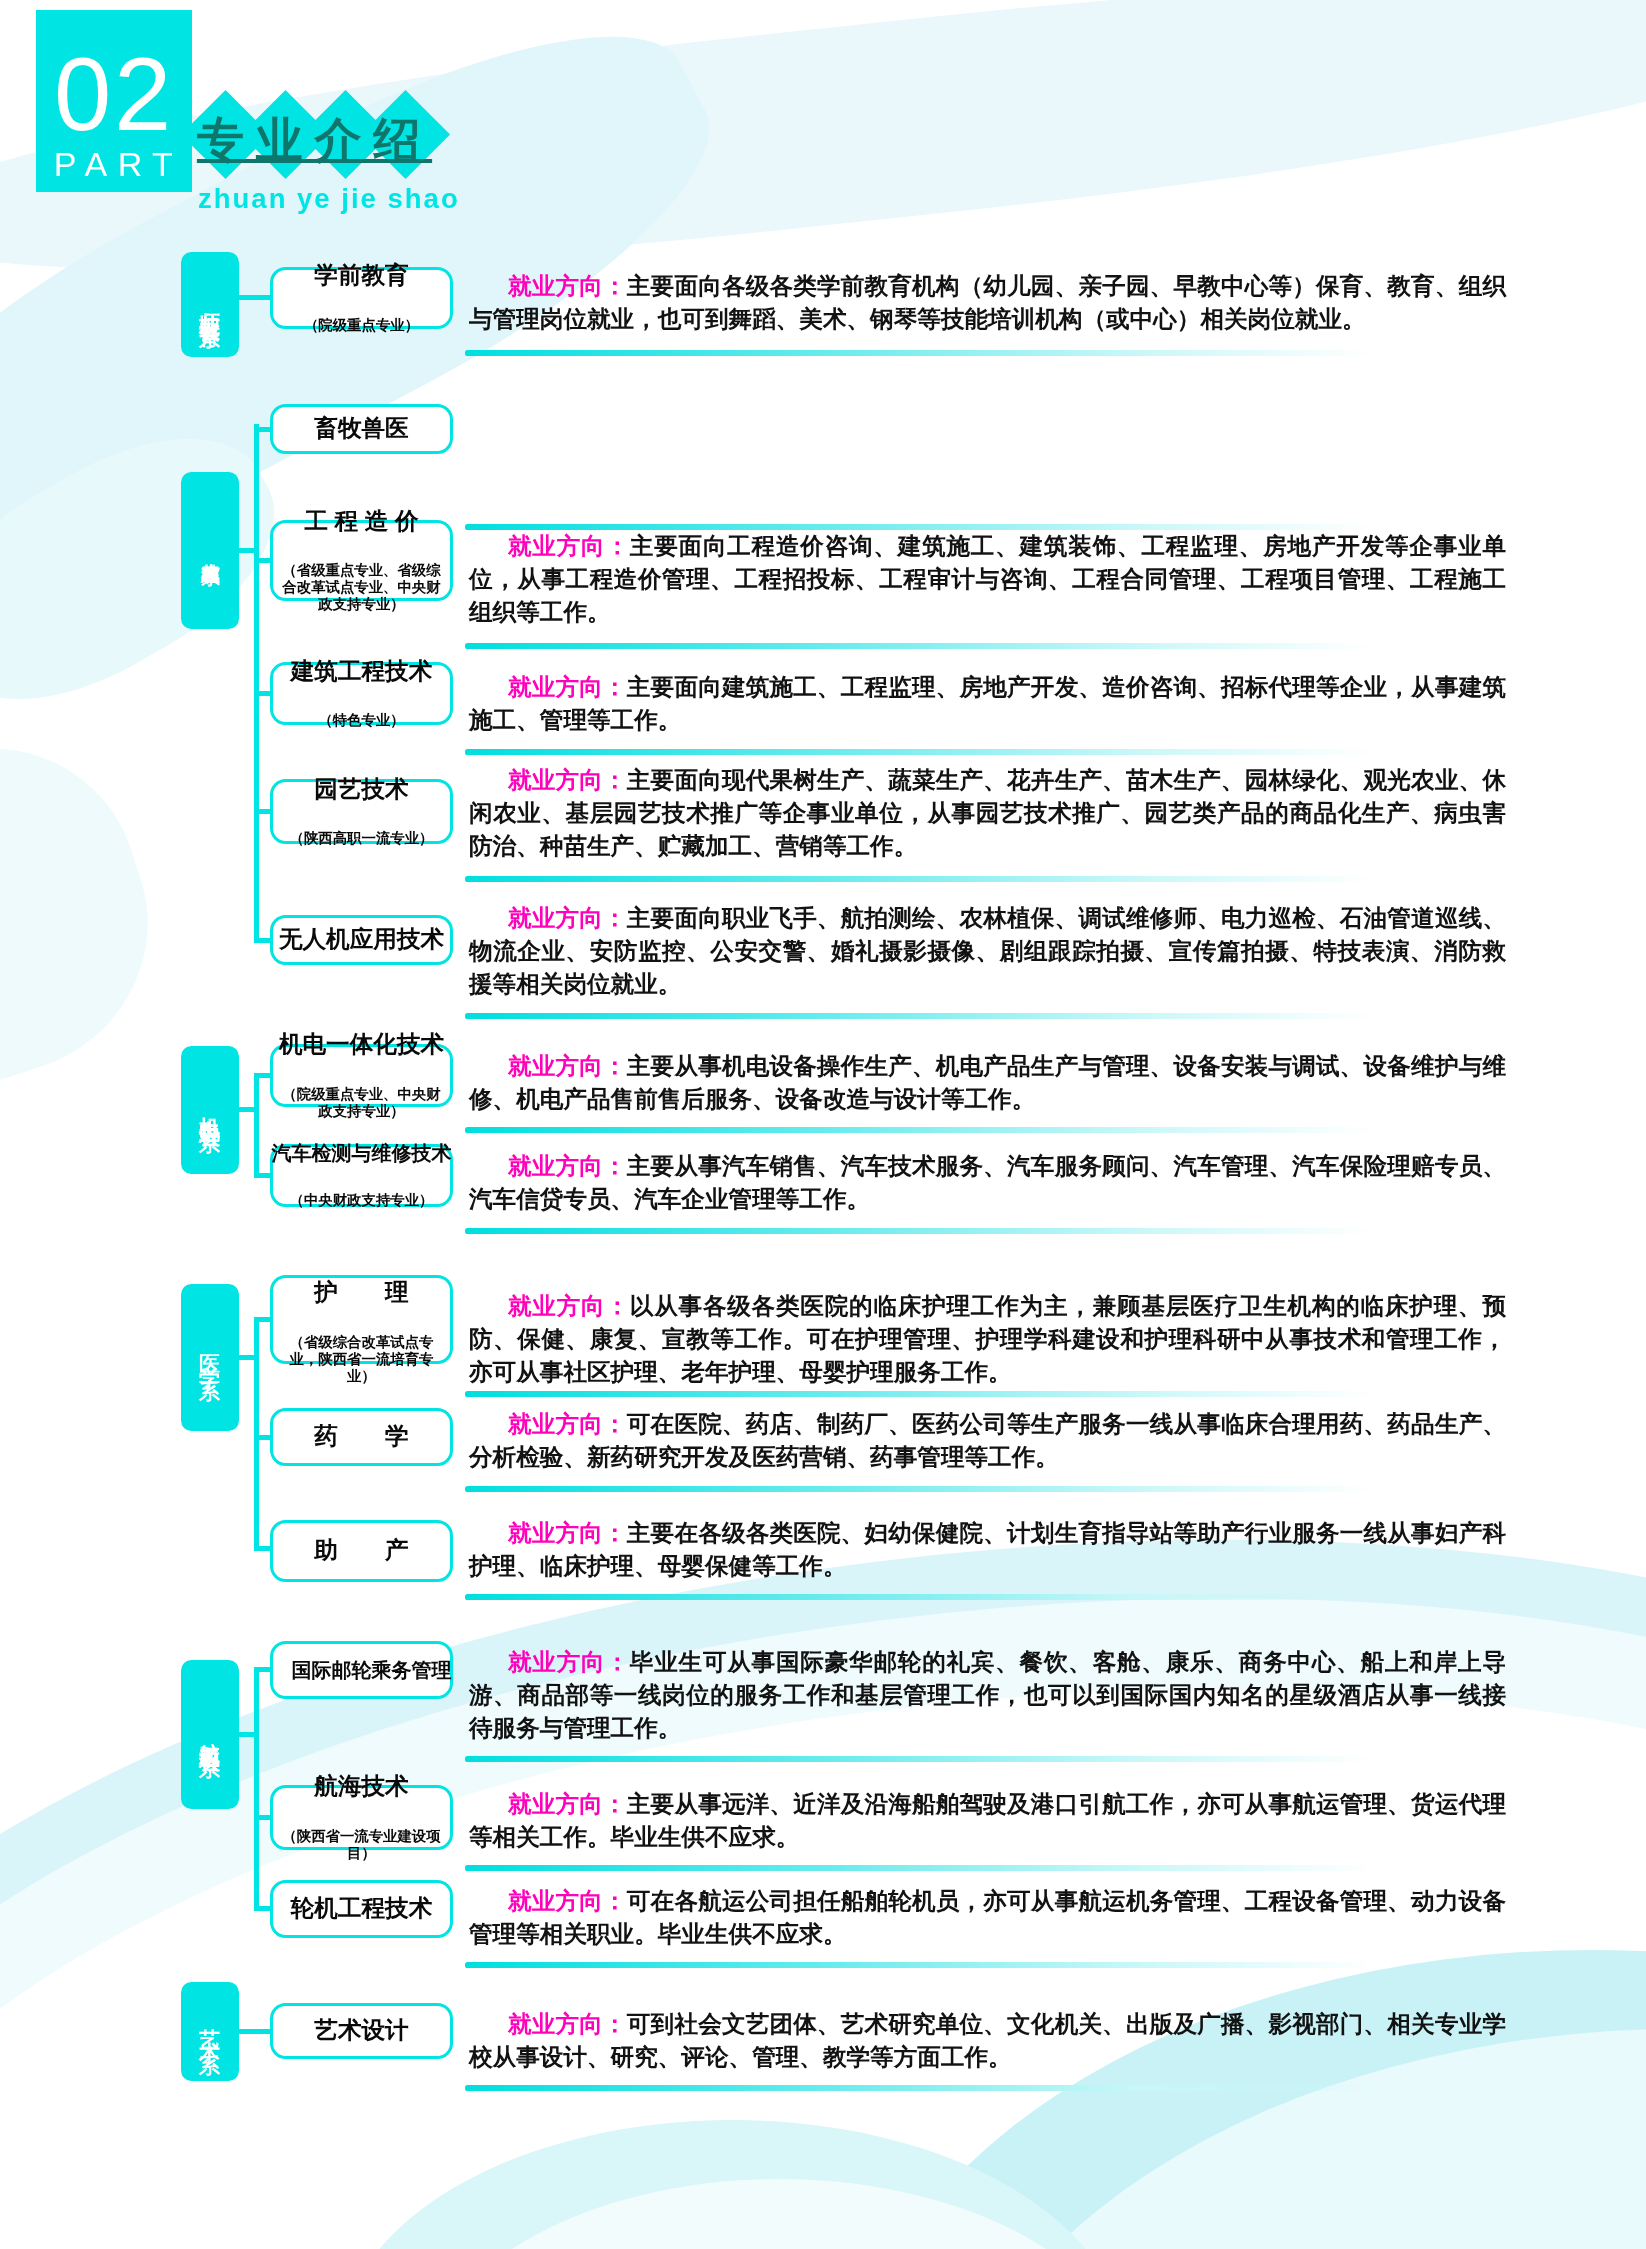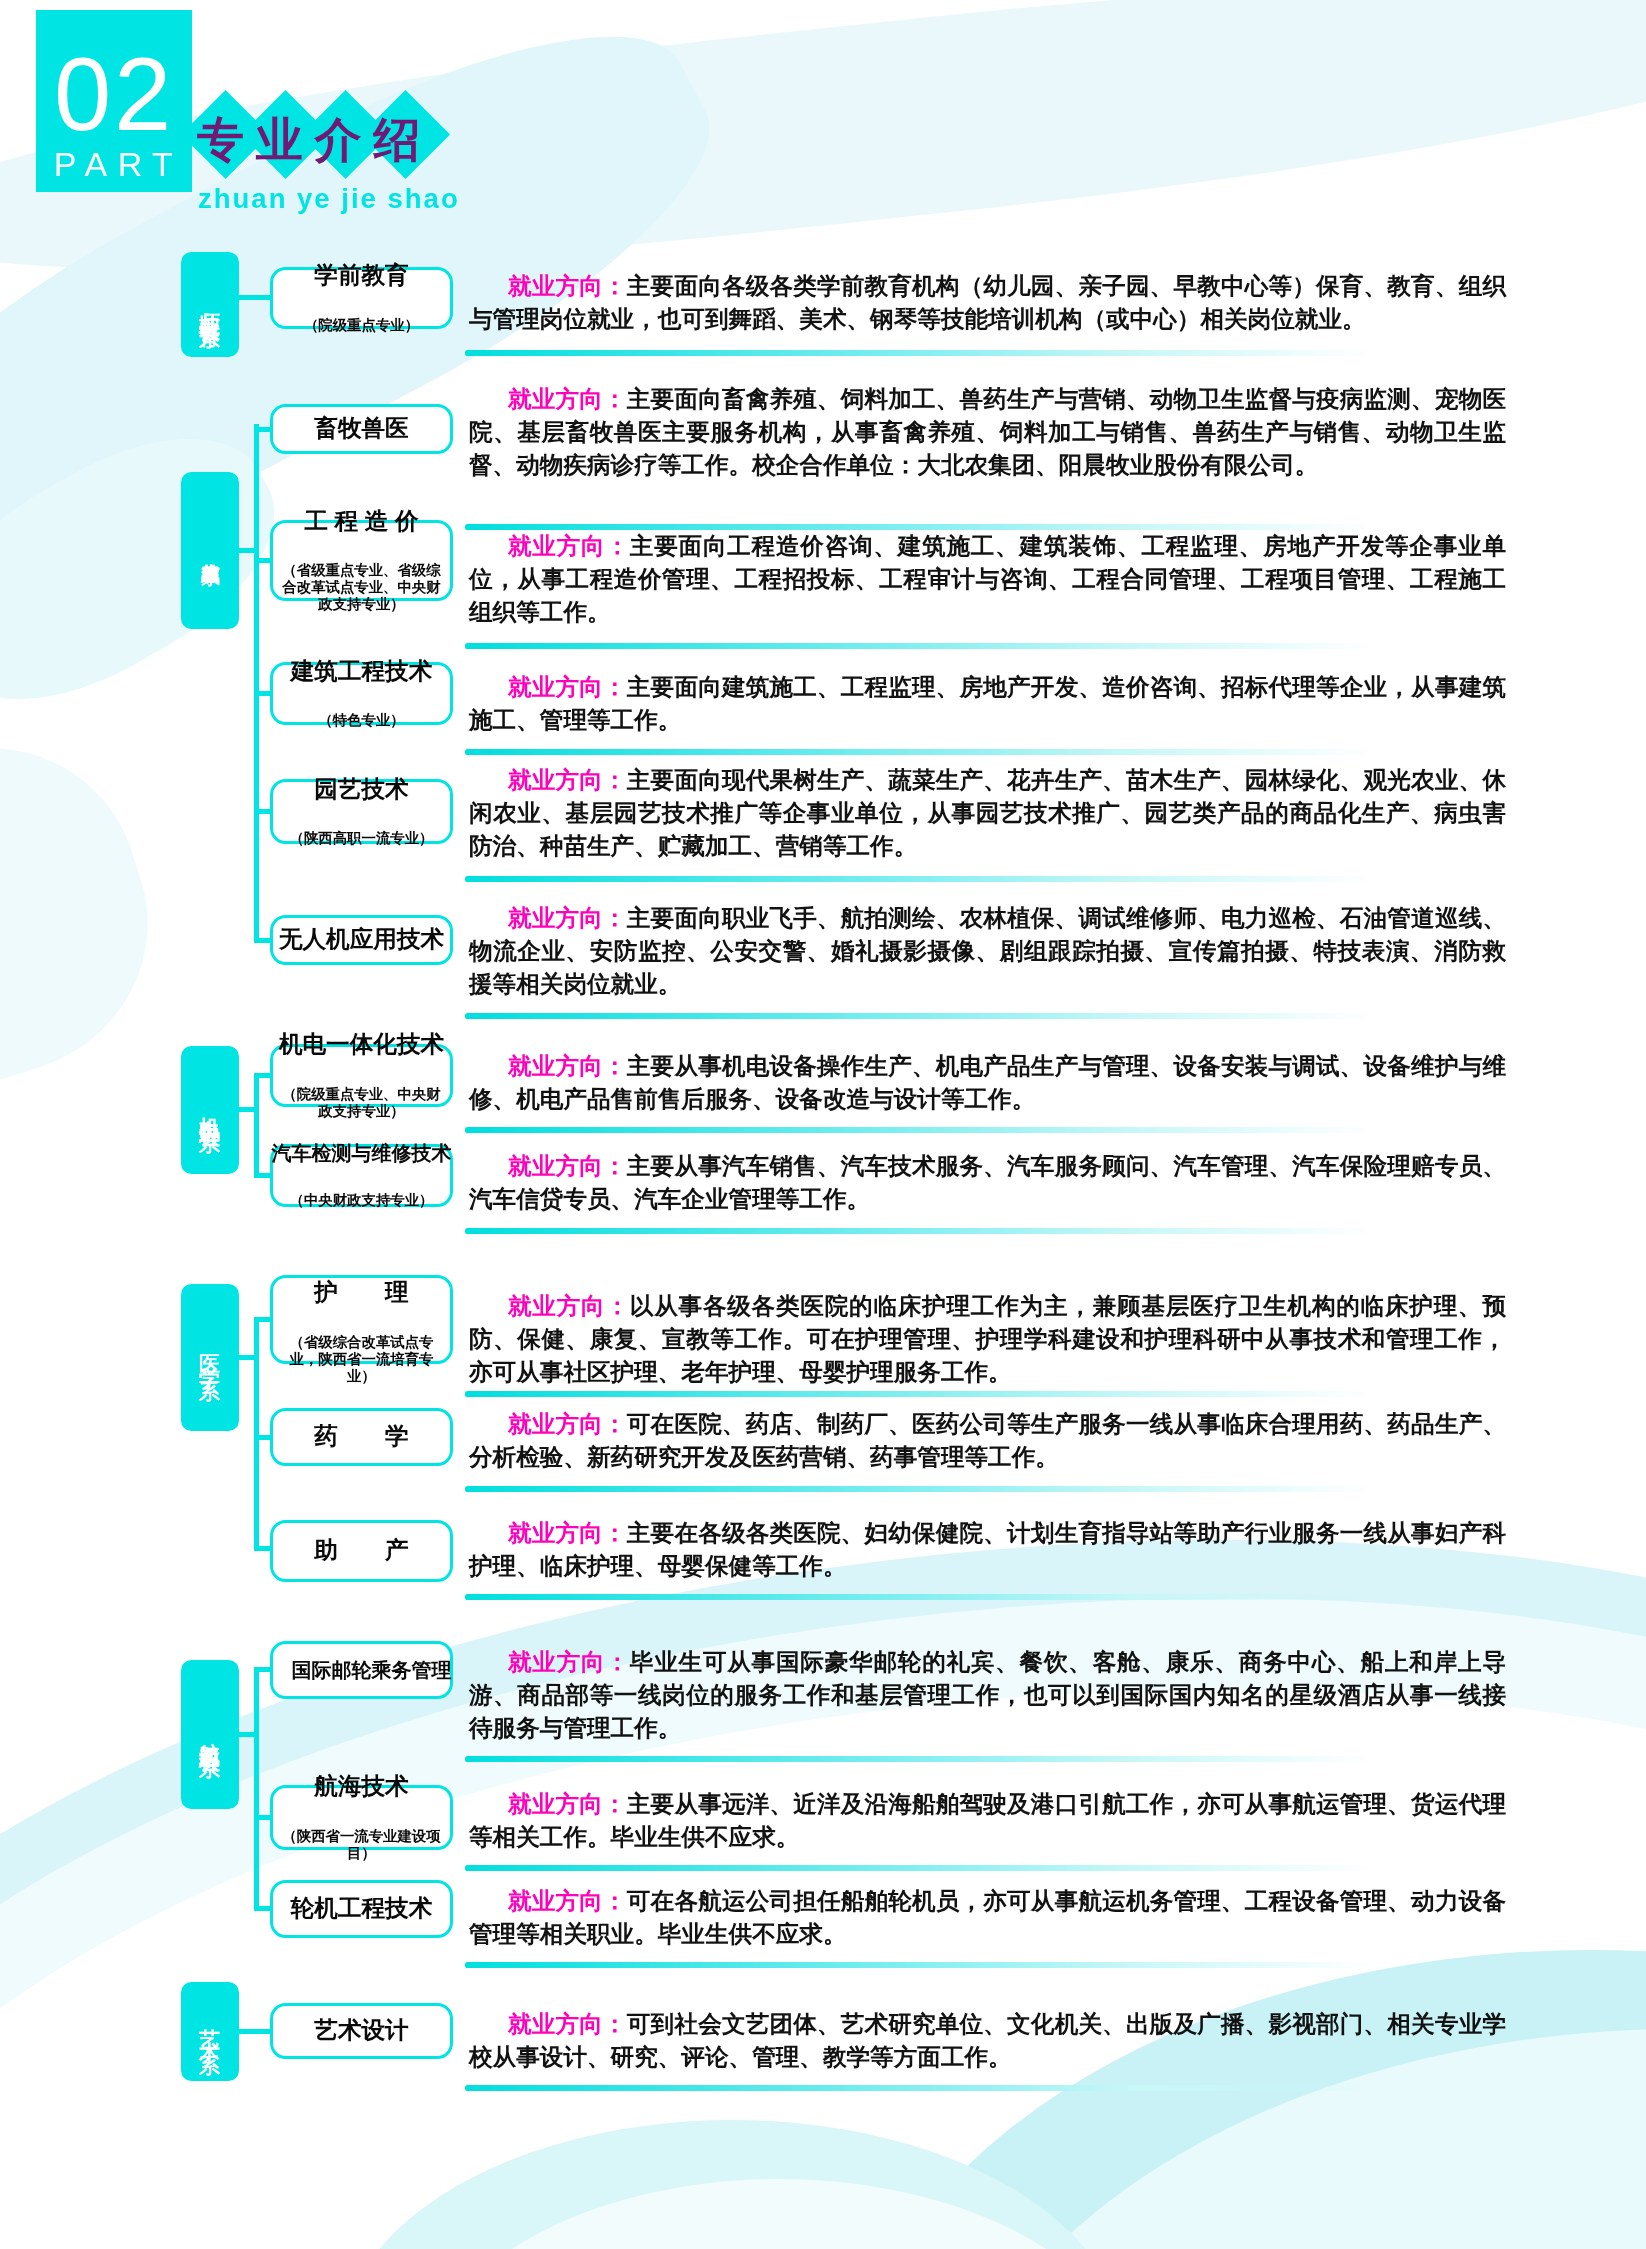--- a/index.html
+++ b/index.html
@@ -36,22 +36,22 @@
     padding-bottom:6.5px;box-sizing:border-box;
   }
   .part-num{font-size:103px;line-height:98px;font-weight:400;letter-spacing:2.6px;}
   .part-label{font-size:34px;line-height:41px;font-weight:400;letter-spacing:10.5px;margin-left:9.2px;}
   .diamond{
     position:absolute;width:63px;height:63px;background:var(--accent);
     transform:rotate(45deg);z-index:2;
   }
   .header-title{
     position:absolute;left:194px;top:109px;width:241px;z-index:3;
-    color:#701a75;font-size:47px;font-weight:700;letter-spacing:11.8px;
-    text-align:center;white-space:nowrap;
+    color:#0f766e;font-size:47px;font-weight:700;letter-spacing:11.8px;
+    text-align:center;white-space:nowrap;text-decoration:underline;
   }
   .header-pinyin{
     position:absolute;left:198px;top:183px;z-index:3;
     color:var(--accent);font-size:27.5px;font-weight:700;letter-spacing:2px;white-space:nowrap;
   }
 
   
   .dept{
     position:absolute;left:181px;width:58px;z-index:2;
     background:var(--accent);border-radius:10.5px;color:#fff;
@@ -132,23 +132,20 @@
   <div class="dept long" style="top:472px;height:157px;">
     <span>农林与建筑工程系</span>
   </div>
   <div class="conn" style="left:239px;top:548px;width:15.7px;height:4.6px;"></div>
   <div class="conn" style="left:254px;top:424px;width:4.6px;height:518px;"></div>
 
   <div class="conn" style="left:254px;top:427px;width:16.4px;height:4.6px;"></div>
   <div class="major-box" style="top:404px;height:50px;">
     <div class="mtitle">畜牧兽医</div>
   </div>
-  <div class="desc" style="top:383px;">
-    <span class="jy">就业方向：</span><span>主要面向畜禽养殖、饲料加工、兽药生产与营销、动物卫生监督与疫病监测、宠物医院、基层畜牧兽医主要服务机构，从事畜禽养殖、饲料加工与销售、兽药生产与销售、动物卫生监督、动物疾病诊疗等工作。校企合作单位：大北农集团、阳晨牧业股份有限公司。</span>
-  </div>
   <div class="divider" style="top:524px;"></div>
 
   <div class="conn" style="left:254px;top:558px;width:16.4px;height:4.6px;"></div>
   <div class="major-box" style="top:520px;height:81px;">
     <div class="mtitle">工 程 造 价</div>
     <div class="msub">（省级重点专业、省级综合改革试点专业、中央财政支持专业）</div>
   </div>
   <div class="desc" style="top:530px;">
     <span class="jy">就业方向：</span><span>主要面向工程造价咨询、建筑施工、建筑装饰、工程监理、房地产开发等企事业单位，从事工程造价管理、工程招投标、工程审计与咨询、工程合同管理、工程项目管理、工程施工组织等工作。</span>
   </div>

